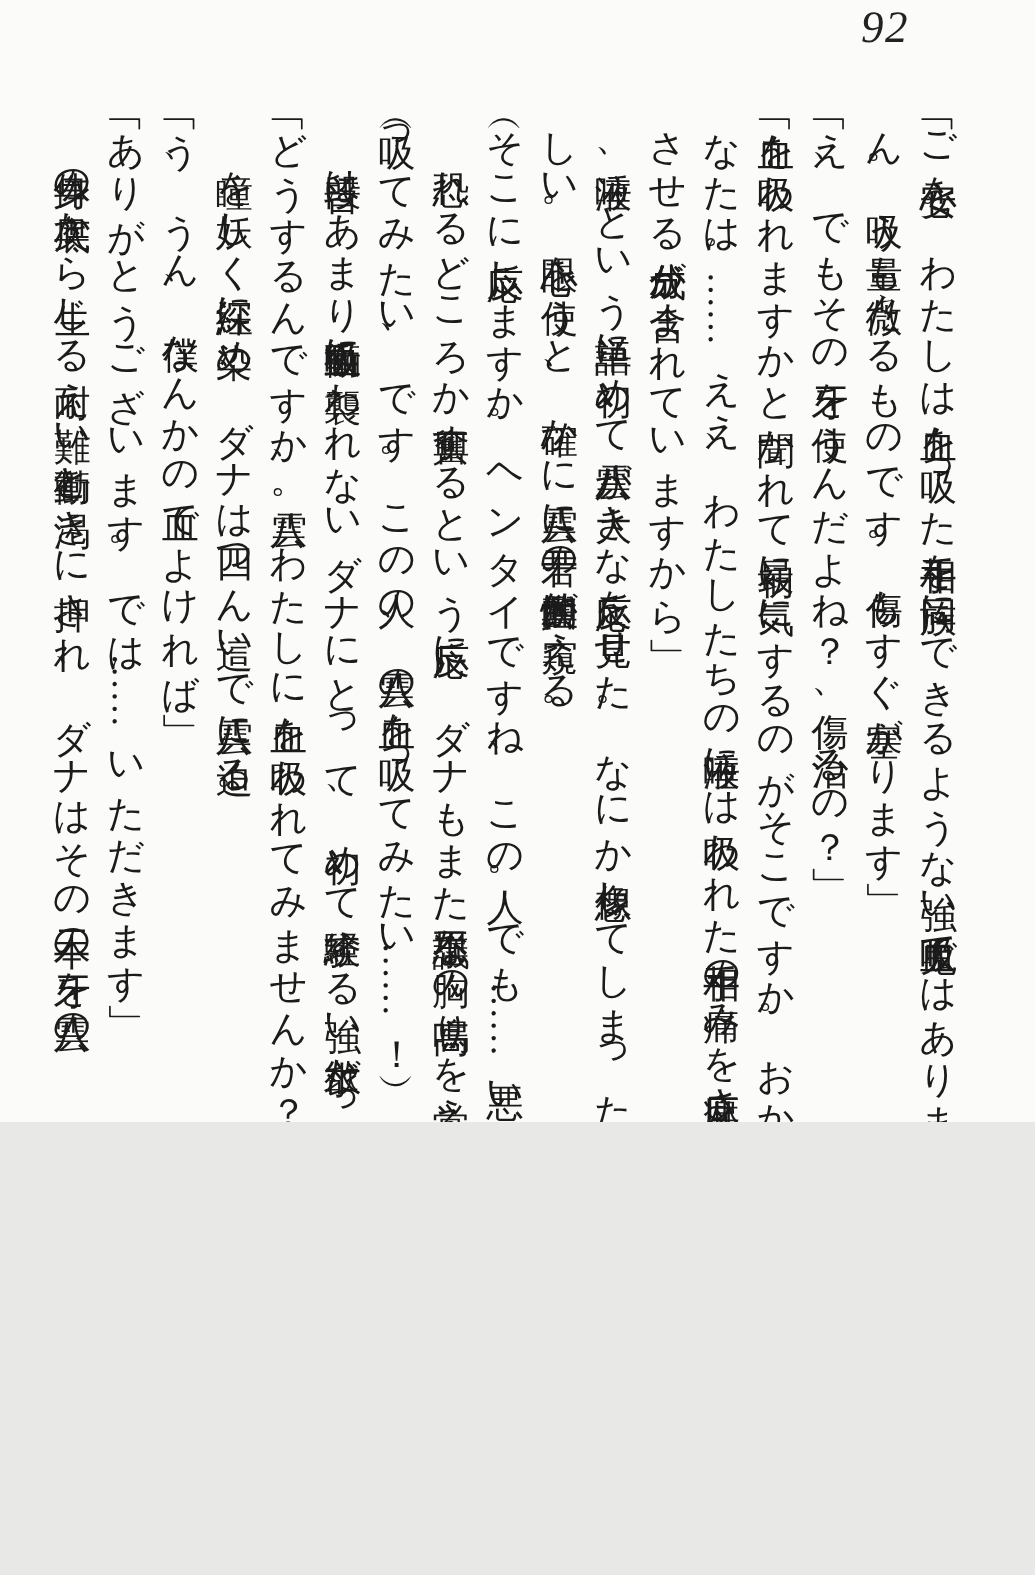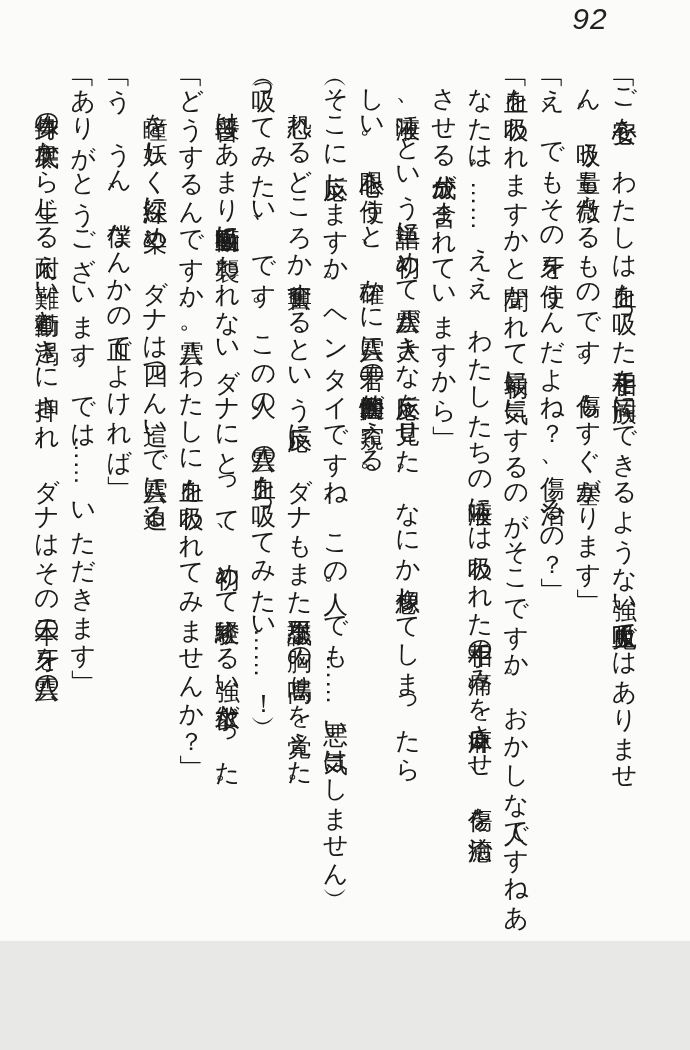--- a/index.html
+++ b/index.html
@@ -3,26 +3,26 @@
 <meta charset="utf-8">
 <style>
   html, body {
     margin: 0;
     padding: 0;
     background: #e8e8e6;
   }
   .page {
     position: relative;
     width: 690px;
-    height: 941px;
+    height: 748px;
     margin: 0 auto;
     background: #fbfbf9;
     overflow: hidden;
     color: #1b1b1b;
-    font-family: Liberation Sans, sans-serif;
+    font-family: Liberation Serif, serif;
   }
   .page-number {
     position: absolute;
     top: 2px;
     left: 560px;
     width: 60px;
     text-align: center;
     font-size: 30px;
     font-style: italic;
     letter-spacing: 1px;

